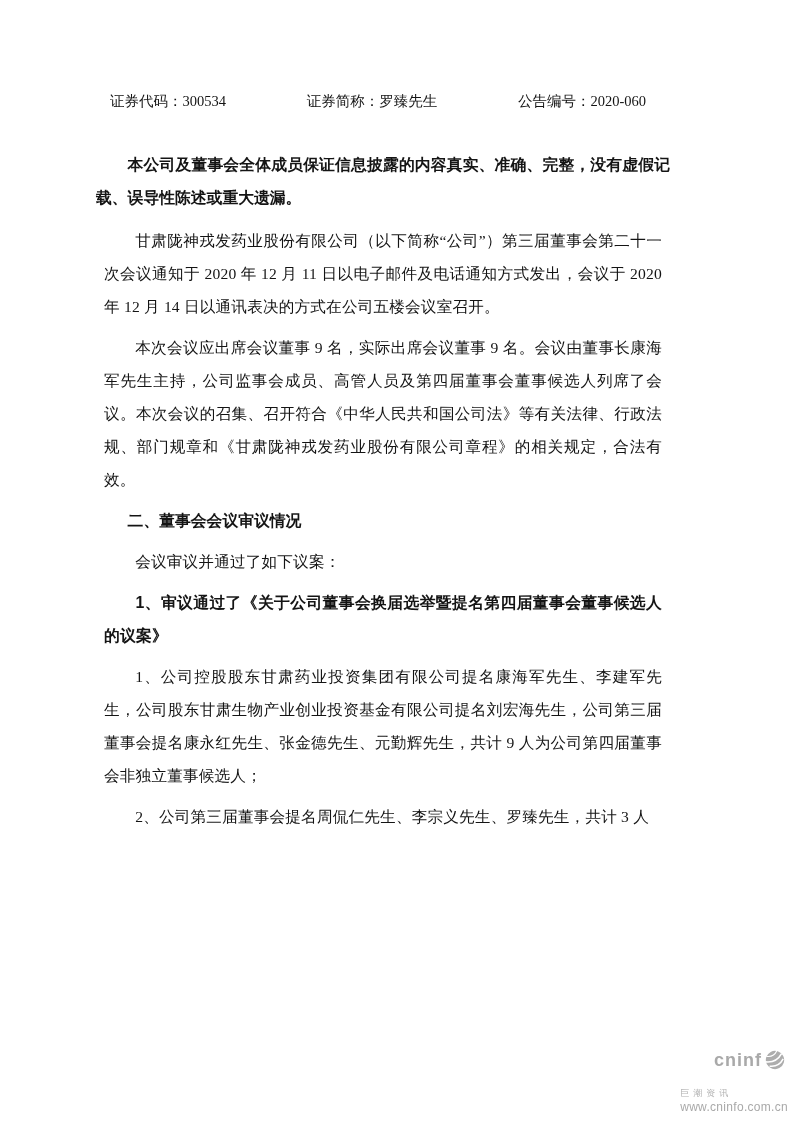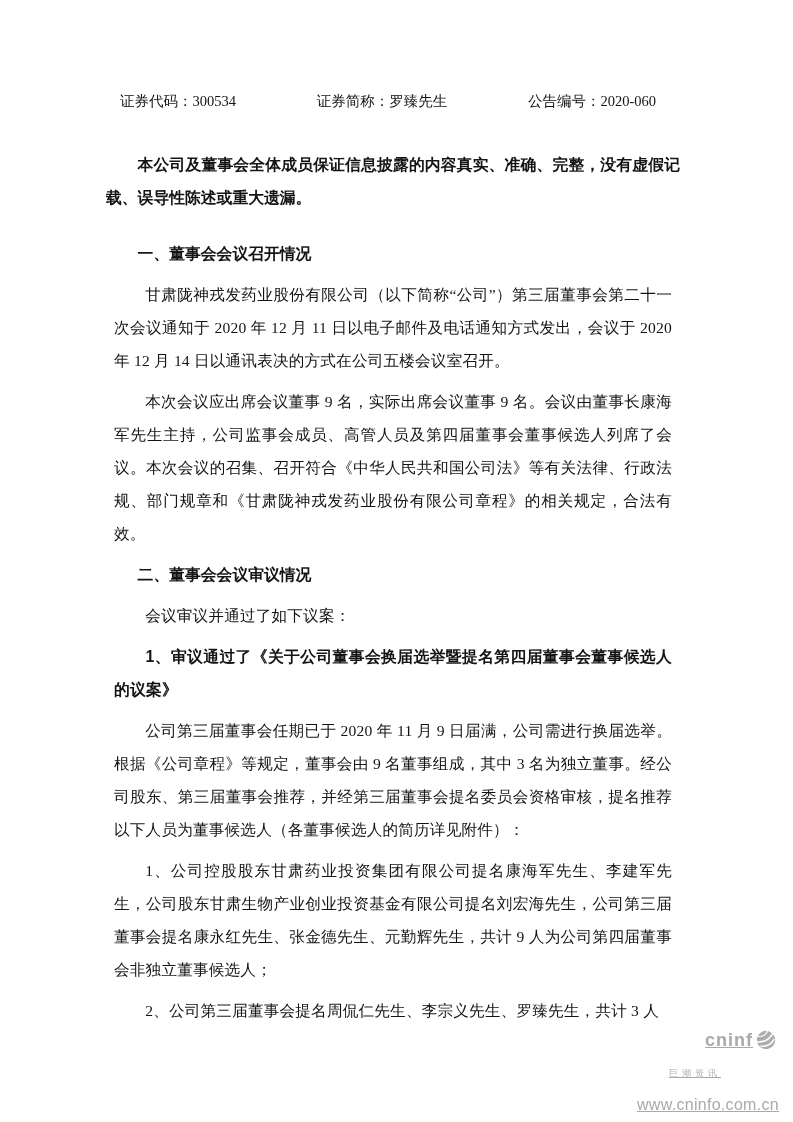--- a/index.html
+++ b/index.html
@@ -7,21 +7,21 @@
     width: 793px;
     height: 1122px;
     position: relative;
     background: #ffffff;
     color: #141414;
     font-family: "Liberation Serif", "DejaVu Serif", serif;
     overflow: hidden;
   }
   .content {
     position: absolute;
-    left: 106px;
+    left: 96px;
     top: 0;
     width: 574px;
   }
   .doc-header {
     display: flex;
     justify-content: space-between;
     margin-top: 91px;
     font-size: 14.5px;
     line-height: 21px;
     padding: 0 24px 0 14px;
@@ -62,27 +62,26 @@
     text-align: justify;
     letter-spacing: 0.2px;
   }
   p.body.bold-item {
     font-family: "Liberation Sans", "DejaVu Sans", sans-serif;
     font-weight: bold;
     font-size: 15.8px;
   }
   .watermark {
     position: absolute;
-    right: 14px;
+    right: 5px;
     bottom: 9px;
-    text-align: center;
+    text-align: left;
     color: #a9a9a9;
     font-family: "Liberation Sans", "DejaVu Sans", sans-serif;
     line-height: 1;
-    text-decoration: underline;
   }
   .wm-row {
     display: flex;
     align-items: center;
     justify-content: flex-end;
     gap: 2px;
     padding-right: 2px;
   }
   .wm-brand {
     font-size: 18px;
@@ -91,47 +90,45 @@
   }
   .wm-icon { width: 22px; height: 22px; display: block; }
   .wm-cn {
     font-size: 9px;
     letter-spacing: 4px;
     margin-top: 18px;
     padding-right: 26px;
     color: #b0b0b0;
   }
   .wm-url {
-    font-size: 16px;
-    margin-top: 19px;
+    font-size: 12px;
+    margin-top: 3px;
     letter-spacing: 0.3px;
   }
 </style>
 </head>
 <body>
 
 <div class="content">
 
   <div class="doc-header">
     <span>证券代码：300534</span>
     <span>证券简称：罗臻先生</span>
     <span>公告编号：2020-060</span>
   </div>
 
 
   <p class="statement">本公司及董事会全体成员保证信息披露的内容真实、准确、完整，没有虚假记载、误导性陈述或重大遗漏。</p>
 
-  <div class="sec-heading">一、董事会会议召开情况</div>
   <p class="body">甘肃陇神戎发药业股份有限公司（以下简称“公司”）第三届董事会第二十一次会议通知于 2020 年 12 月 11 日以电子邮件及电话通知方式发出，会议于 2020 年 12 月 14 日以通讯表决的方式在公司五楼会议室召开。</p>
   <p class="body">本次会议应出席会议董事 9 名，实际出席会议董事 9 名。会议由董事长康海军先生主持，公司监事会成员、高管人员及第四届董事会董事候选人列席了会议。本次会议的召集、召开符合《中华人民共和国公司法》等有关法律、行政法规、部门规章和《甘肃陇神戎发药业股份有限公司章程》的相关规定，合法有效。</p>
 
   <div class="sec-heading h2">二、董事会会议审议情况</div>
   <p class="body">会议审议并通过了如下议案：</p>
   <p class="body bold-item">1、审议通过了《关于公司董事会换届选举暨提名第四届董事会董事候选人的议案》</p>
-  <p class="body">公司第三届董事会任期已于 2020 年 11 月 9 日届满，公司需进行换届选举。根据《公司章程》等规定，董事会由 9 名董事组成，其中 3 名为独立董事。经公司股东、第三届董事会推荐，并经第三届董事会提名委员会资格审核，提名推荐以下人员为董事候选人（各董事候选人的简历详见附件）：</p>
   <p class="body">1、公司控股股东甘肃药业投资集团有限公司提名康海军先生、李建军先生，公司股东甘肃生物产业创业投资基金有限公司提名刘宏海先生，公司第三届董事会提名康永红先生、张金德先生、元勤辉先生，共计 9 人为公司第四届董事会非独立董事候选人；</p>
   <p class="body">2、公司第三届董事会提名周侃仁先生、李宗义先生、罗臻先生，共计 3 人</p>
 
 </div>
 
 <div class="watermark">
   <div class="wm-row">
     <span class="wm-brand">cninf</span>
     <svg class="wm-icon" viewBox="0 0 24 24" xmlns="http://www.w3.org/2000/svg" aria-hidden="true">
       <g transform="rotate(-28 12 12)">

